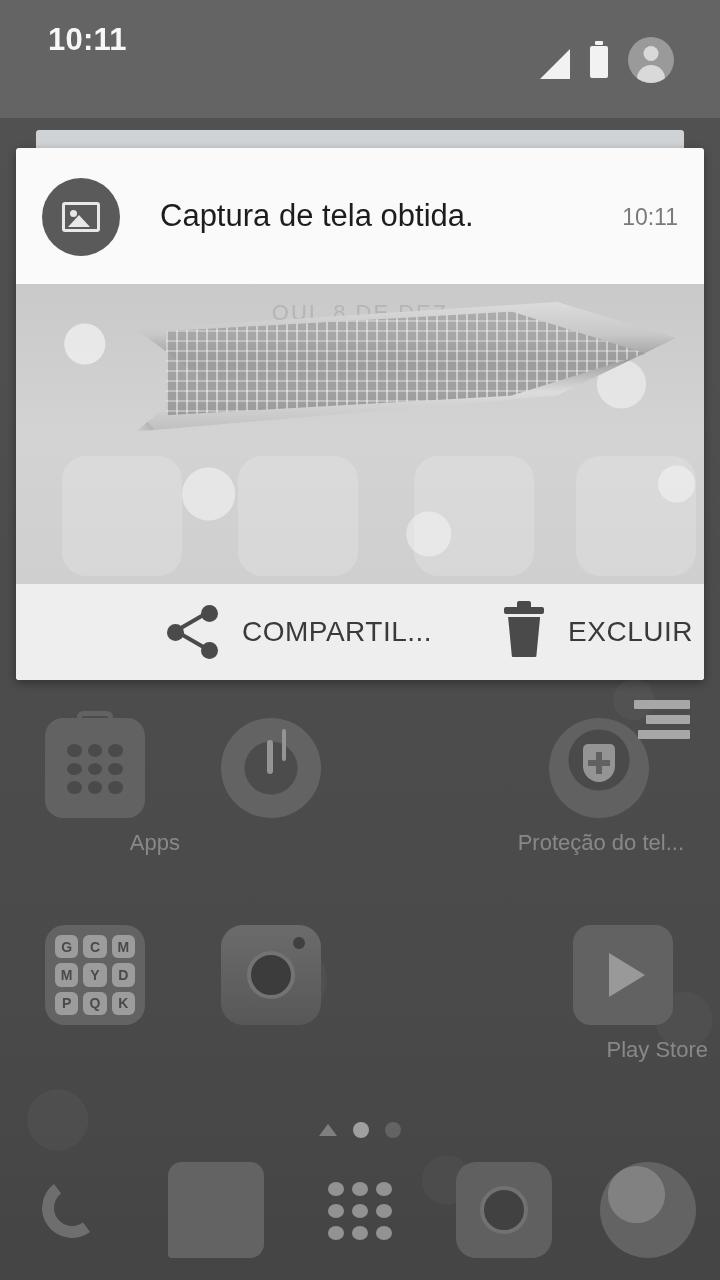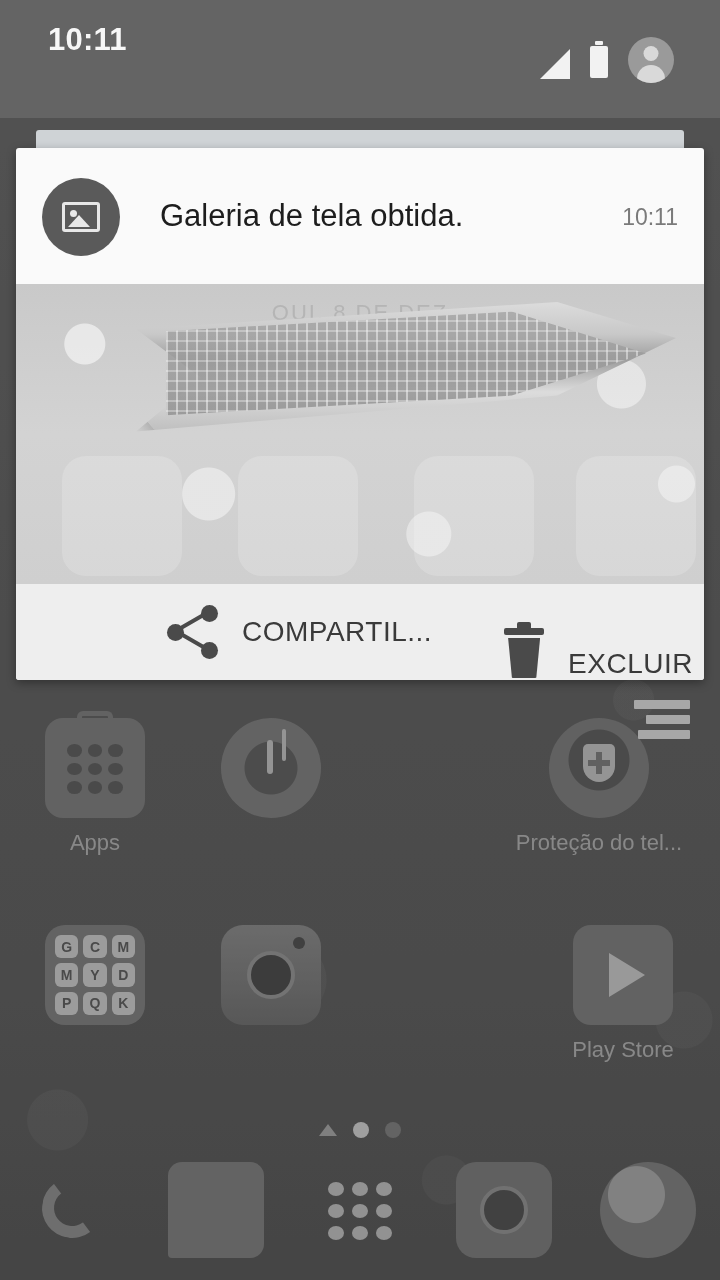--- a/index.html
+++ b/index.html
@@ -249,21 +249,21 @@
     align-items: center;
   }
   .action {
     display: flex;
     align-items: center;
     gap: 22px;
     height: 96px;
     cursor: default;
   }
   #action-share { margin-left: 150px; }
-  #action-delete { margin-left: 70px; align-items: flex-end; }
+  #action-delete { margin-left: 70px; }
   .action-label {
     font-size: 28px;
     color: #3a3a3a;
     letter-spacing: 0.5px;
   }
   .share-icon {
     position: relative;
     width: 54px; height: 54px;
   }
   .share-icon span {
@@ -320,20 +320,21 @@
     margin: 0 auto;
     position: relative;
   }
   .app .label {
     margin-top: 12px;
     font-size: 22px;
     color: #c3c3c3;
     white-space: nowrap;
     overflow: hidden;
     text-overflow: ellipsis;
+    text-align: right;
   }
 
   .ic-apps {
     background: #8d8d8d;
     border-radius: 18px;
   }
   .ic-apps::before {
     content: "";
     position: absolute;
     left: 50%; top: -7px; transform: translateX(-50%);
@@ -708,21 +709,21 @@
     </div>
   </div>
 
   <div id="peek-card"></div>
 
   <div id="notif">
     <div id="notif-header">
       <div id="notif-thumb">
         <span class="img-glyph"></span>
       </div>
-      <div id="notif-title">Galeria de tela obtida.</div>
+      <div id="notif-title">Captura de tela obtida.</div>
       <div id="notif-time">10:11</div>
     </div>
 
     <div id="notif-preview">
       <div id="preview-date">QUI, 8 DE DEZ</div>
       <div id="banner"></div>
       <div id="banner-inner"></div>
       <div class="preview-app-ghost" style="left:46px;"></div>
       <div class="preview-app-ghost" style="left:222px;"></div>
       <div class="preview-app-ghost" style="left:398px;"></div>

